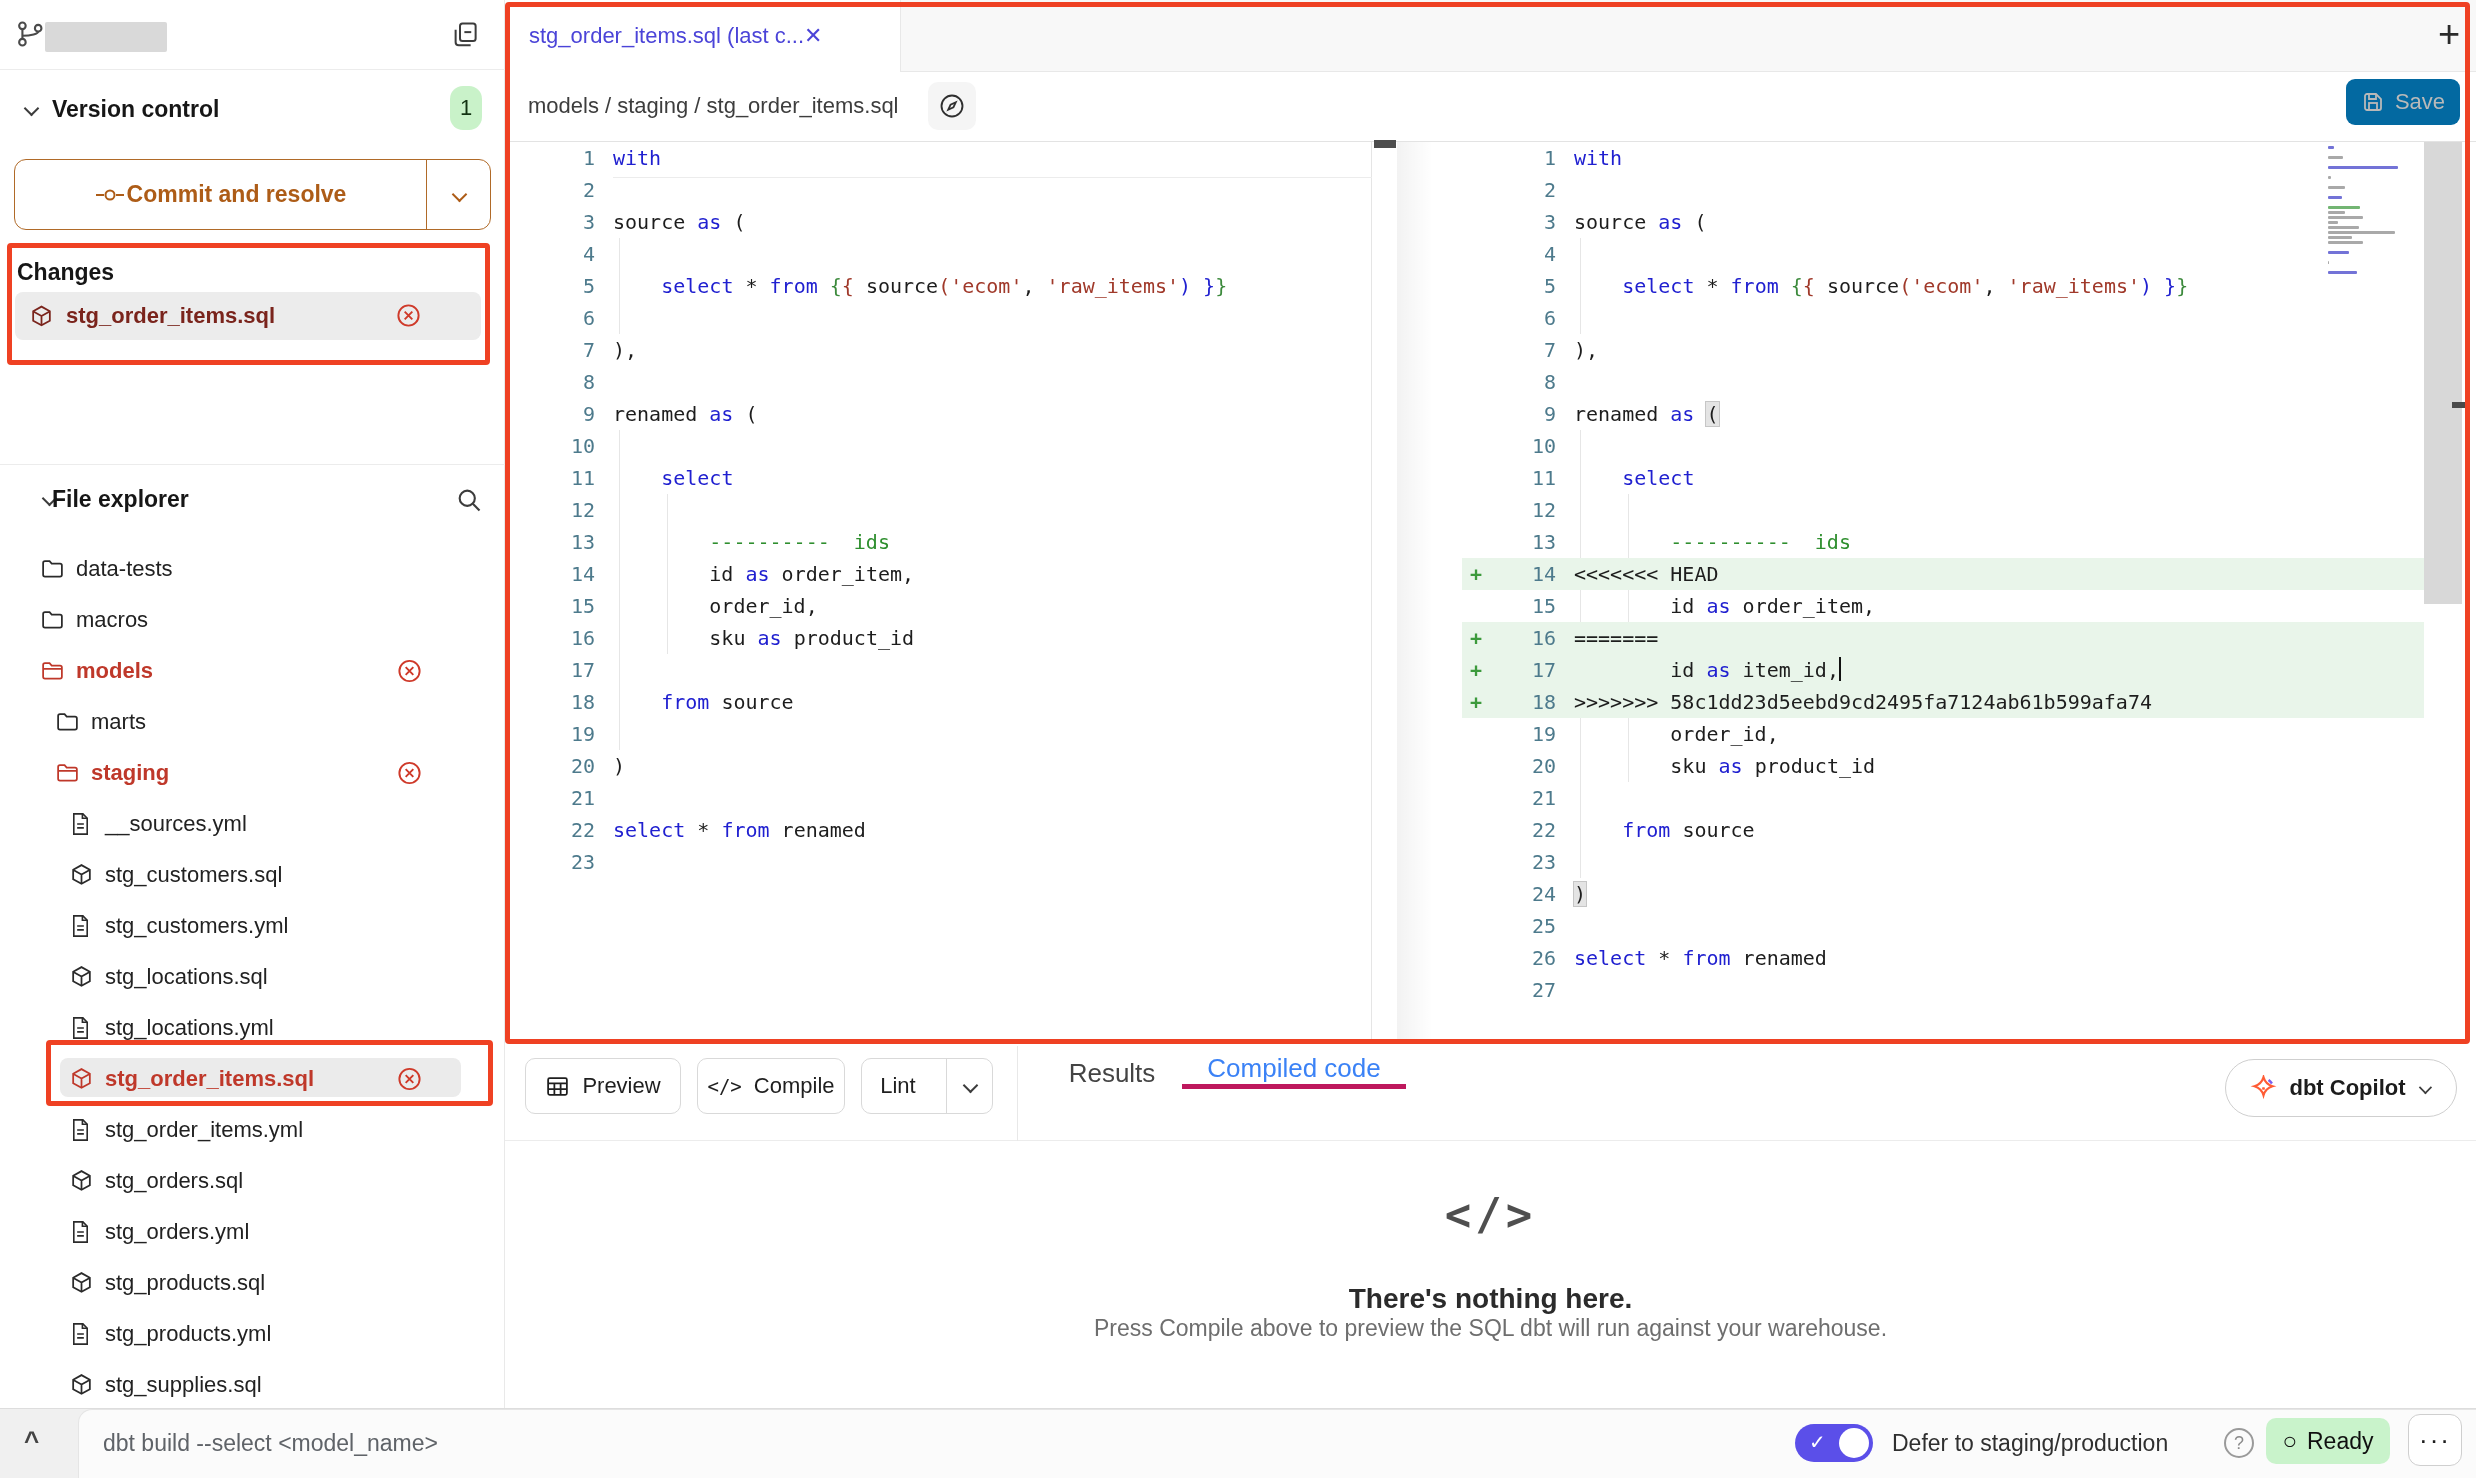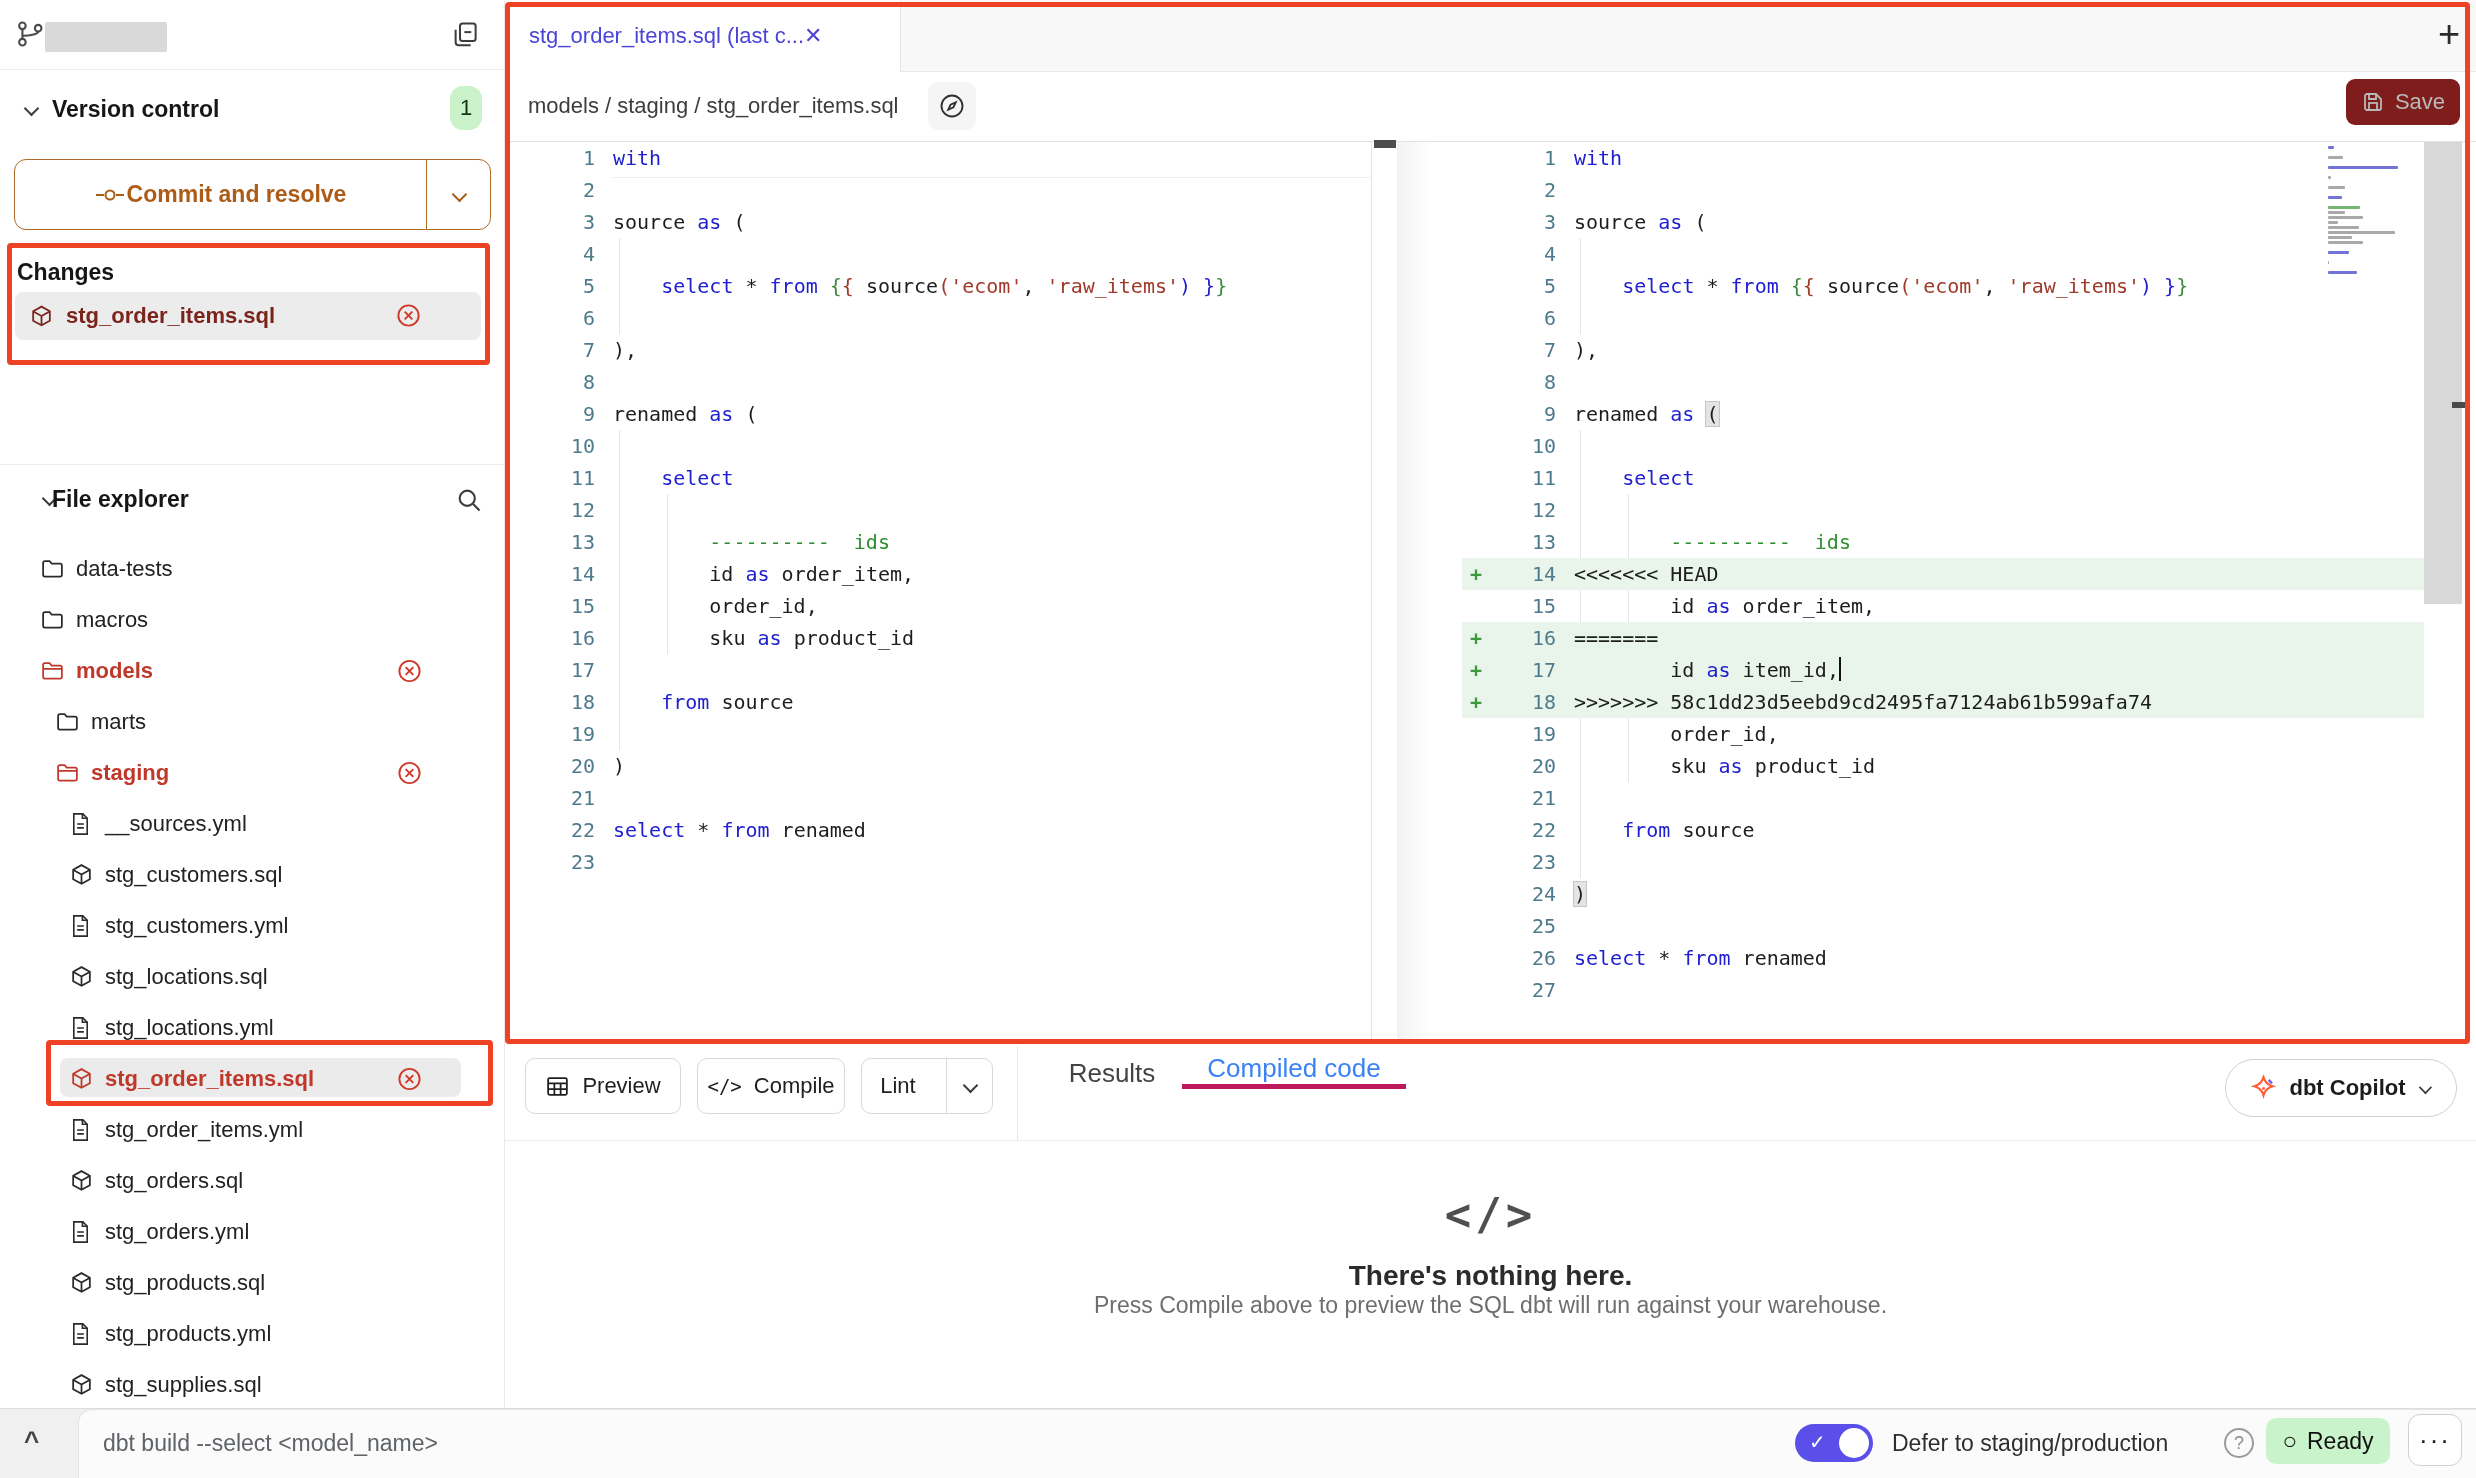--- a/index.html
+++ b/index.html
@@ -60,21 +60,21 @@
     display:flex;align-items:center;padding:0 20px 0 24px;gap:0;cursor:pointer}
   #tab-label{font-size:22px;color:var(--tabblue);white-space:nowrap;overflow:hidden}
   #tab-close{font-size:22px;color:var(--tabblue);cursor:pointer}
   #newtab-btn{left:2426px;top:8px;width:46px;height:52px;font-size:38px;font-weight:300;color:#2b2b2b;
     display:flex;align-items:center;justify-content:center;cursor:pointer}
   
   #crumb-row{left:505px;top:72px;width:1971px;height:70px;background:#fff;border-bottom:1px solid #e3e3e3}
   #breadcrumb{left:528px;top:93px;font-size:22px;color:#3d3d3d}
   #lineage-btn{left:928px;top:82px;width:48px;height:48px;background:#f5f5f5;border-radius:10px;
     display:flex;align-items:center;justify-content:center;cursor:pointer}
-  #save-btn{left:2346px;top:79px;width:114px;height:46px;background:#7f1d1d;border-radius:9px;
+  #save-btn{left:2346px;top:79px;width:114px;height:46px;background:#0369a1;border-radius:9px;
     display:flex;align-items:center;justify-content:center;gap:10px;color:#b9b9b9;font-size:22px;cursor:default}
   
   .pane{top:142px;background:#fff}
   #pane-left{left:510px;width:862px;border-right:1px solid #e5e5e5;height:898px}
   #pane-right{left:1462px;width:962px;height:898px}
   .cl{display:flex;height:32px;line-height:32px;font-family:"DejaVu Sans Mono",monospace;font-size:20px;
     white-space:pre;position:relative}
   .cl.hl{background:var(--hl)}
   .pl{flex:none;width:24px;padding-left:8px;color:var(--plus);font-weight:700}
   .ln{flex:none;width:85px;text-align:right;color:var(--lnum)}
@@ -106,21 +106,21 @@
   .res-tab{position:absolute;top:994px;height:95px;display:flex;align-items:flex-end;justify-content:center;
     font-size:26px;cursor:pointer}
   #tab-results{left:1046px;width:132px;color:#444}
   #tab-compiled{left:1182px;width:224px;color:#3b82f6;border-bottom:5px solid #be185d}
   #copilot-btn{left:2225px;top:1059px;width:232px;height:58px;border:1.5px solid #cfcfcf;border-radius:29px;
     display:flex;align-items:center;justify-content:center;gap:12px;font-size:22px;font-weight:600;color:#1c1c1c;cursor:pointer}
   #copilot-btn .chev{transform:scale(.85)}
   
   #empty{left:505px;top:1141px;width:1971px;height:265px;background:#fff;text-align:center}
   #empty-icon{margin-top:48px;font-family:"DejaVu Sans Mono",monospace;font-size:44px;font-weight:600;color:#4f4f4f;letter-spacing:4px}
-  #empty-title{margin-top:20px;font-size:28px;font-weight:700;color:#2b2b2b}
+  #empty-title{margin-top:43px;font-size:28px;font-weight:700;color:#2b2b2b}
   #empty-sub{margin-top:0;font-size:23px;color:#6e6e6e}
   
   #statusbar{left:0;top:1408px;width:2476px;height:70px;background:#f0f0f0;border-top:1px solid #ddd}
   #cmd-input{left:78px;top:1409px;width:2398px;height:69px;background:#fbfbfb;border-left:1px solid #e5e5e5;
     border-top:1px solid #e5e5e5;border-radius:14px 0 0 0}
   #collapse-btn{left:24px;top:1426px;font-size:26px;color:#444;cursor:pointer;font-weight:600}
   #cmd-text{left:103px;top:1430px;font-size:23px;color:#5f6368}
   #toggle{left:1795px;top:1424px;width:78px;height:38px;background:var(--toggle);border-radius:19px;cursor:pointer}
   #toggle .check{position:absolute;left:14px;top:6px;color:#fff;font-size:20px}
   #toggle .knob{position:absolute;right:4px;top:4px;width:30px;height:30px;background:#fff;border-radius:50%}

